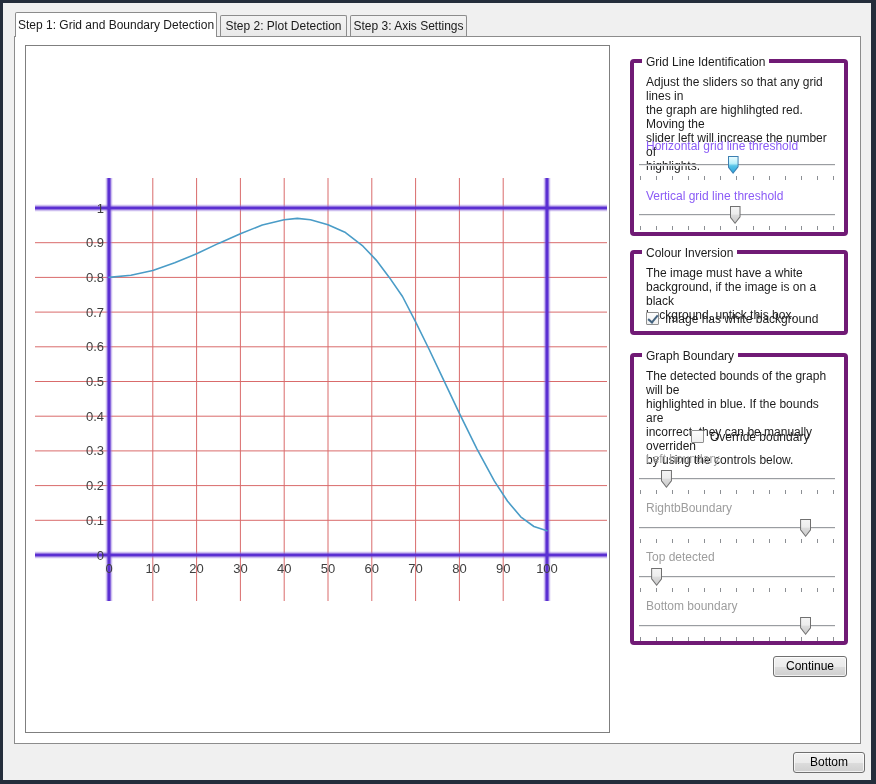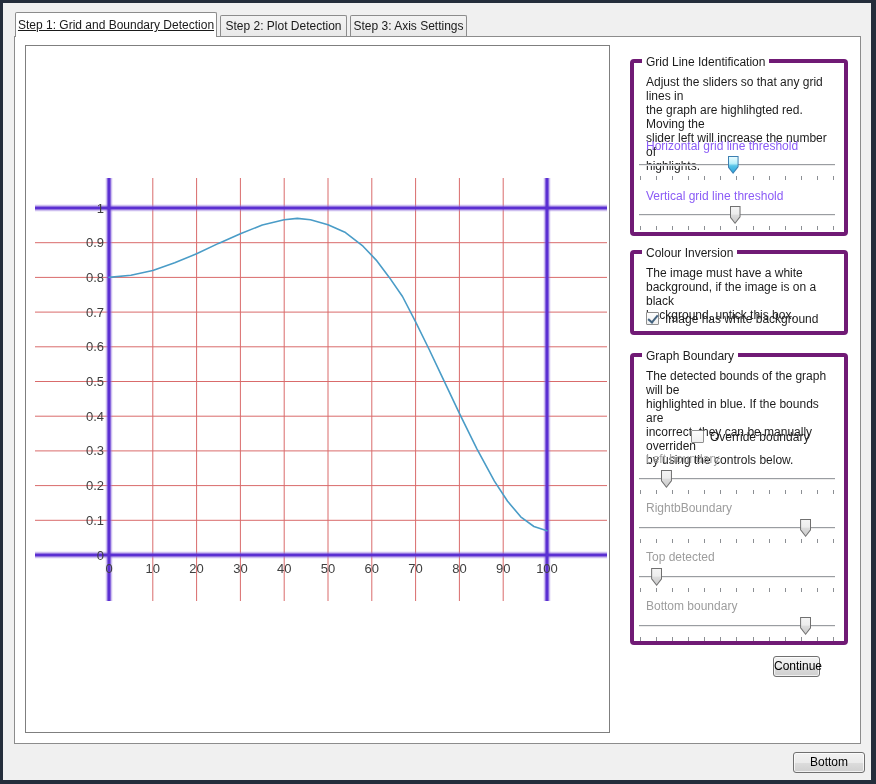--- a/index.html
+++ b/index.html
@@ -16,21 +16,21 @@
   
   .tab{
     position:absolute;box-sizing:border-box;
     border:1px solid #8c8c8c;border-bottom:none;
     border-radius:2px 2px 0 0;
     font-size:12px;color:#1a1a1a;text-align:center;
     cursor:default;
   }
   .tab.active{
     left:12px;top:9px;width:202px;height:25px;line-height:24px;
-    background:#ffffff;z-index:3;text-decoration:underline;
+    background:#ffffff;z-index:3;
   }
   .tab.t2{left:217px;top:12px;width:127px;height:22px;line-height:21px;
     background:linear-gradient(#f3f3f3,#e8e8e8);z-index:1;}
   .tab.t3{left:347px;top:12px;width:117px;height:22px;line-height:21px;
     background:linear-gradient(#f3f3f3,#e8e8e8);z-index:1;}
   
   .tabpage{
     position:absolute;left:11px;top:33px;width:847px;height:708px;
     box-sizing:border-box;border:1px solid #8c8c8c;background:#ffffff;z-index:2;
   }
@@ -325,16 +325,16 @@
           <i></i>
           <i></i>
           <i></i>
           <i></i>
           <i></i>
           <i></i>
         </div>
       </div>
   </div>
 
-  <div class="btn" style="left:770px;top:653px;width:47px;height:21px;line-height:19px;">Continue</div>
+  <div class="btn" style="left:770px;top:653px;width:74px;height:21px;line-height:19px;">Continue</div>
   <div class="btn" style="left:790px;top:749px;width:72px;height:21px;line-height:19px;">Bottom</div>
 
 </div>
 
 </body></html>

